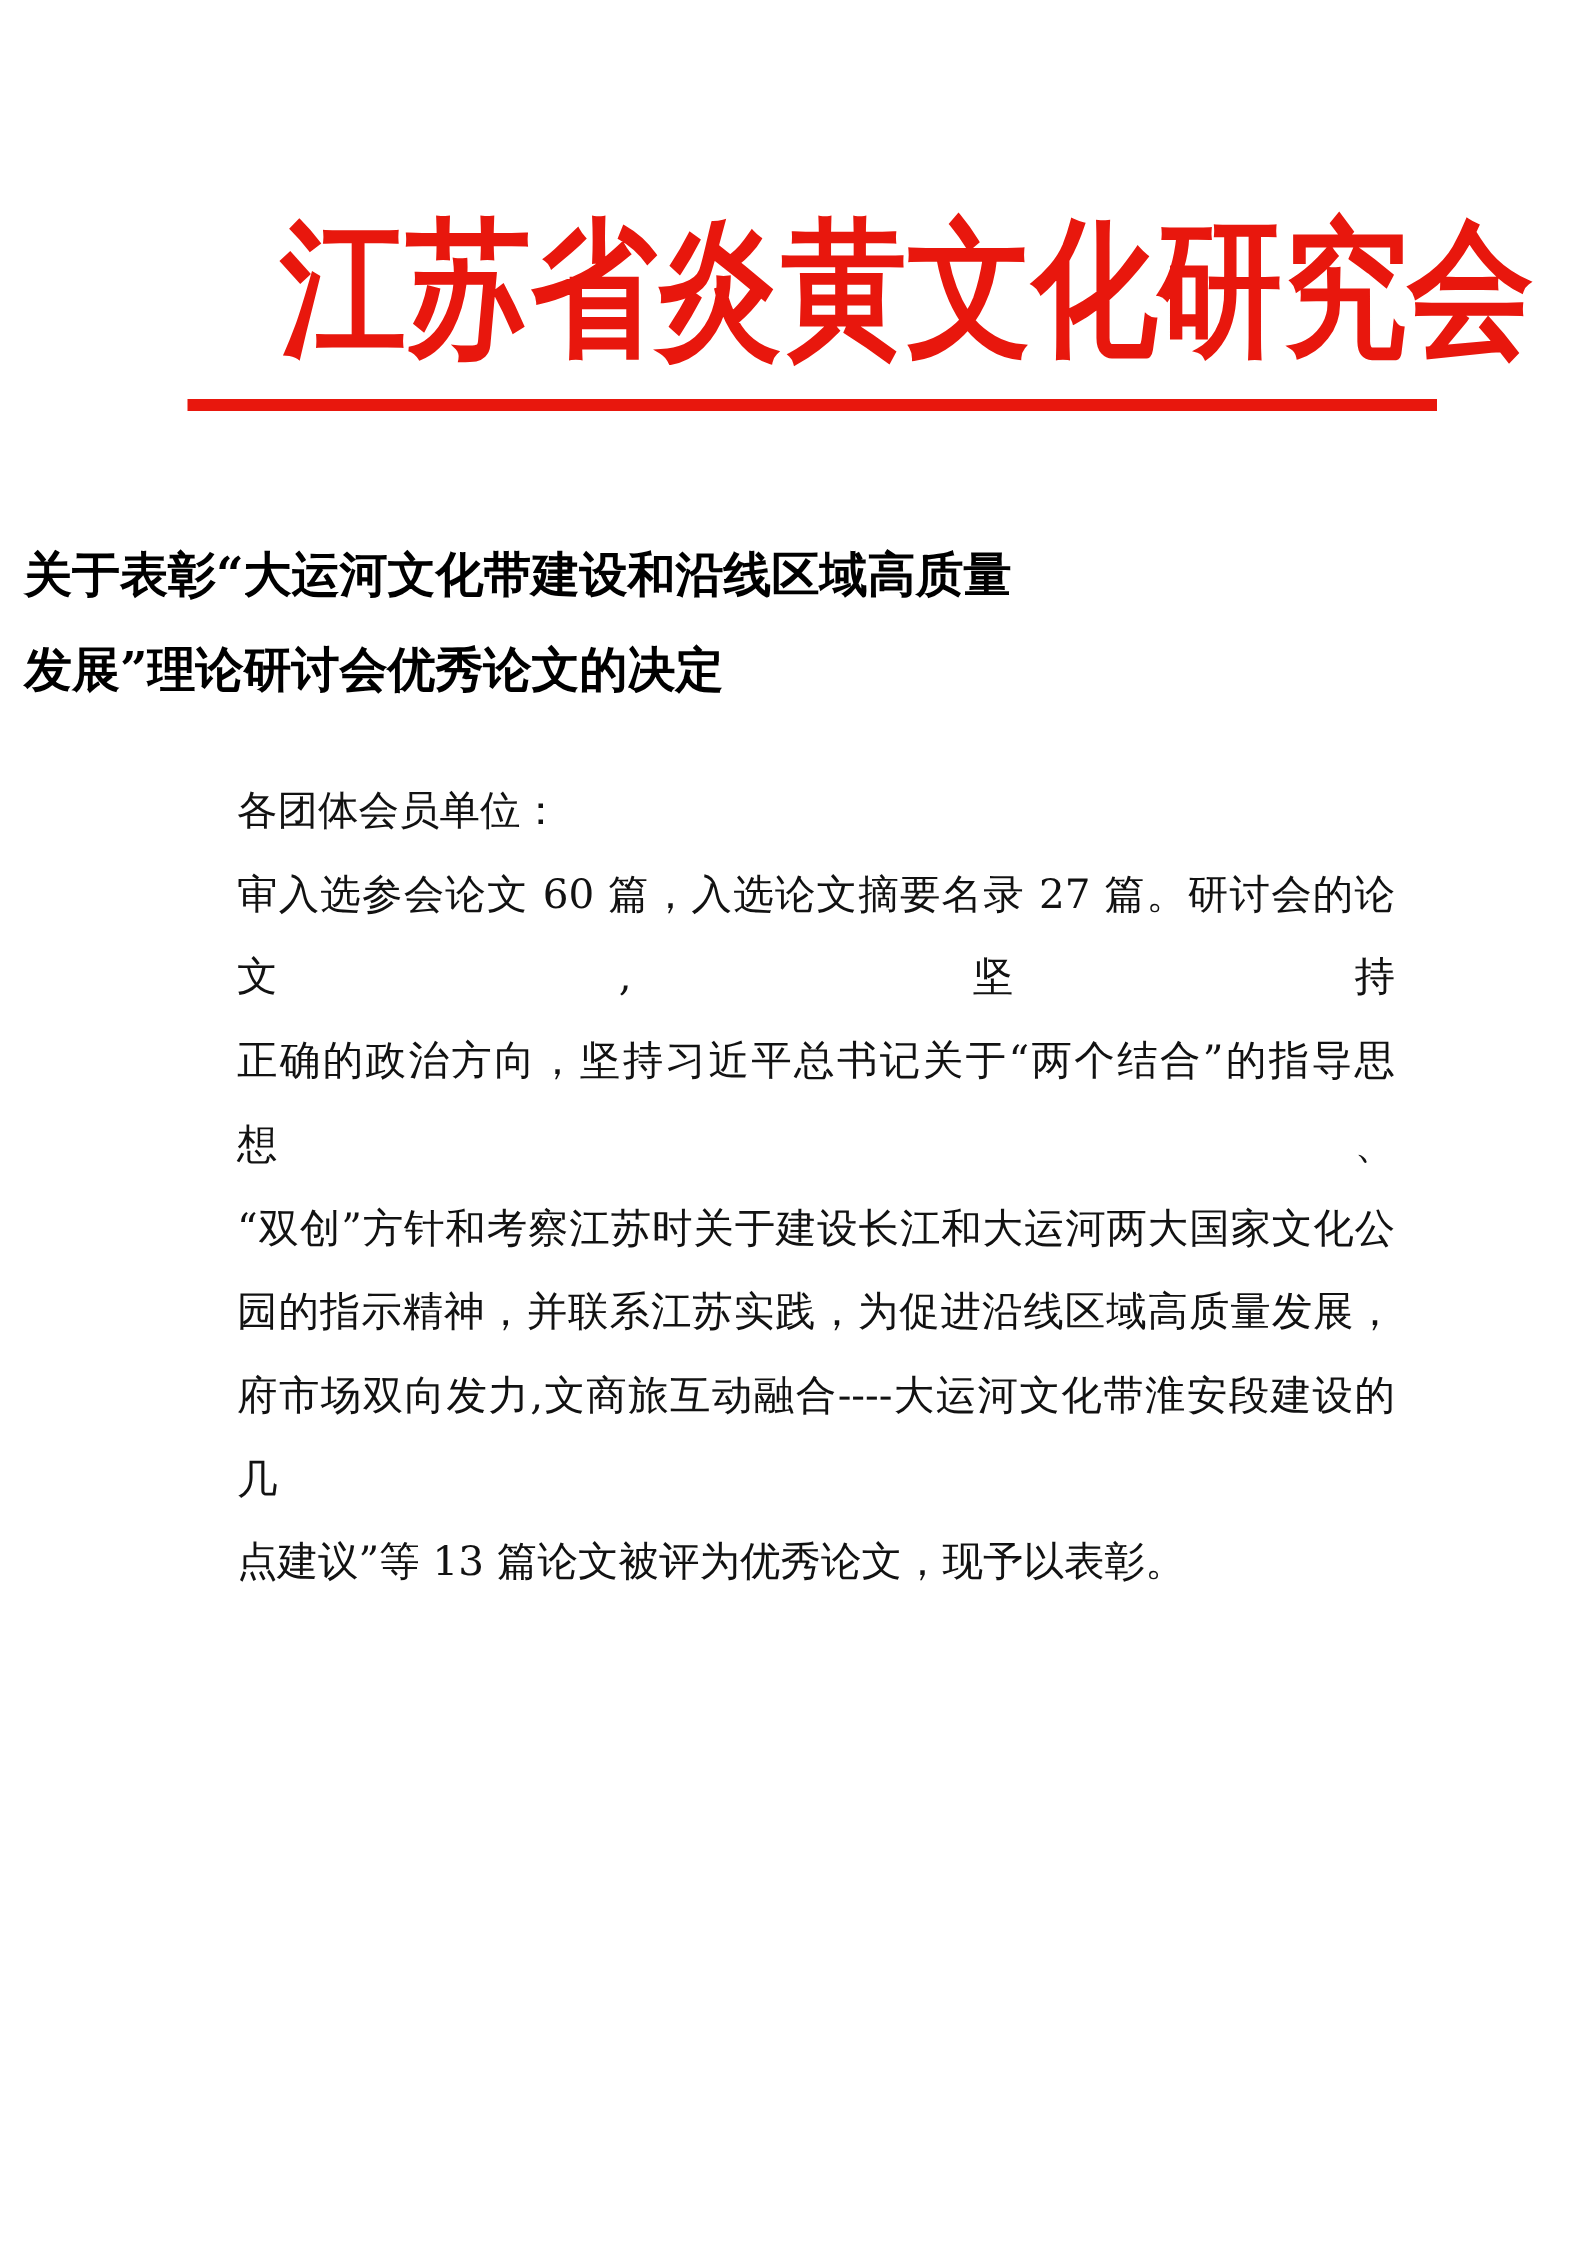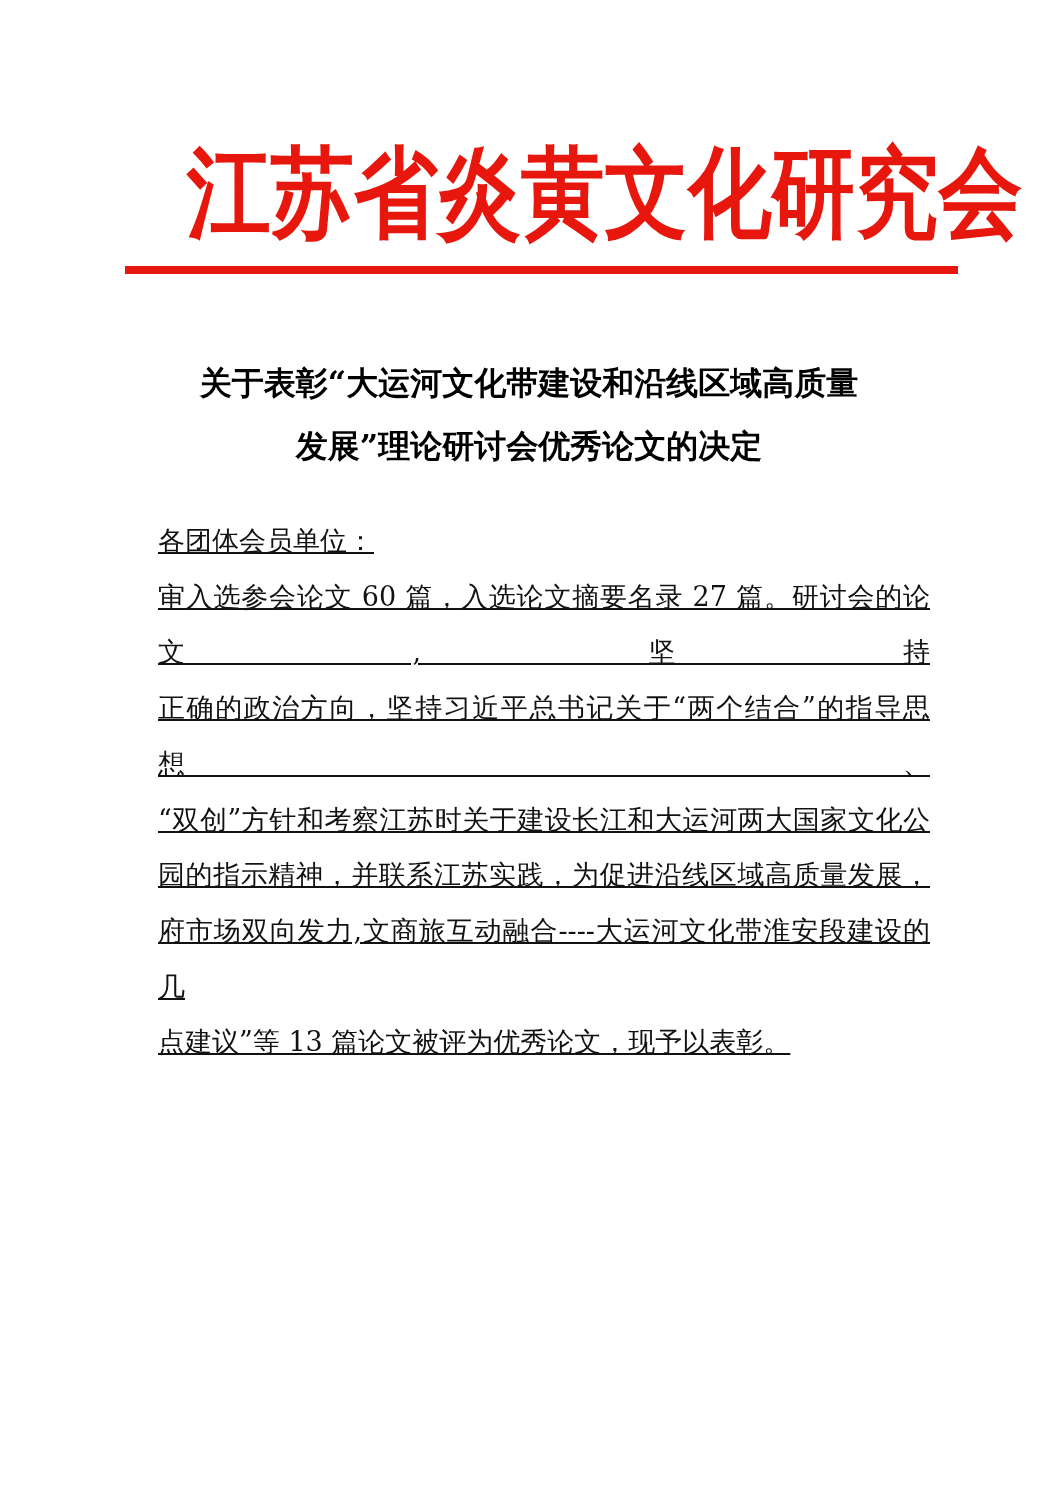--- a/index.html
+++ b/index.html
@@ -35,36 +35,35 @@
     left: 125px;
     width: 833px;
     height: 8px;
     background: var(--accent);
   }
   .doc-title {
     position: absolute;
     top: 352px;
     left: 16px;
     width: 1026px;
-    text-align: center;
     font-size: 32px;
     font-weight: bold;
     line-height: 63px;
     color: #000000;
   }
   .doc-body {
     position: absolute;
     top: 513px;
     left: 158px;
     width: 772px;
     font-size: 27px;
     line-height: 55.7px;
     color: #121212;
   }
-  .line { min-height: 55.7px; text-decoration: underline; }
+  .line { min-height: 55.7px; }
   .j { text-align: justify; text-align-last: justify; }
   .indent2 { text-indent: 54px; }
   .nowrap { white-space: nowrap; }
   .page-footer {
     position: absolute;
     top: 1381px;
     left: 30px;
     width: 1028px;
     text-align: center;
     font-size: 18px;

